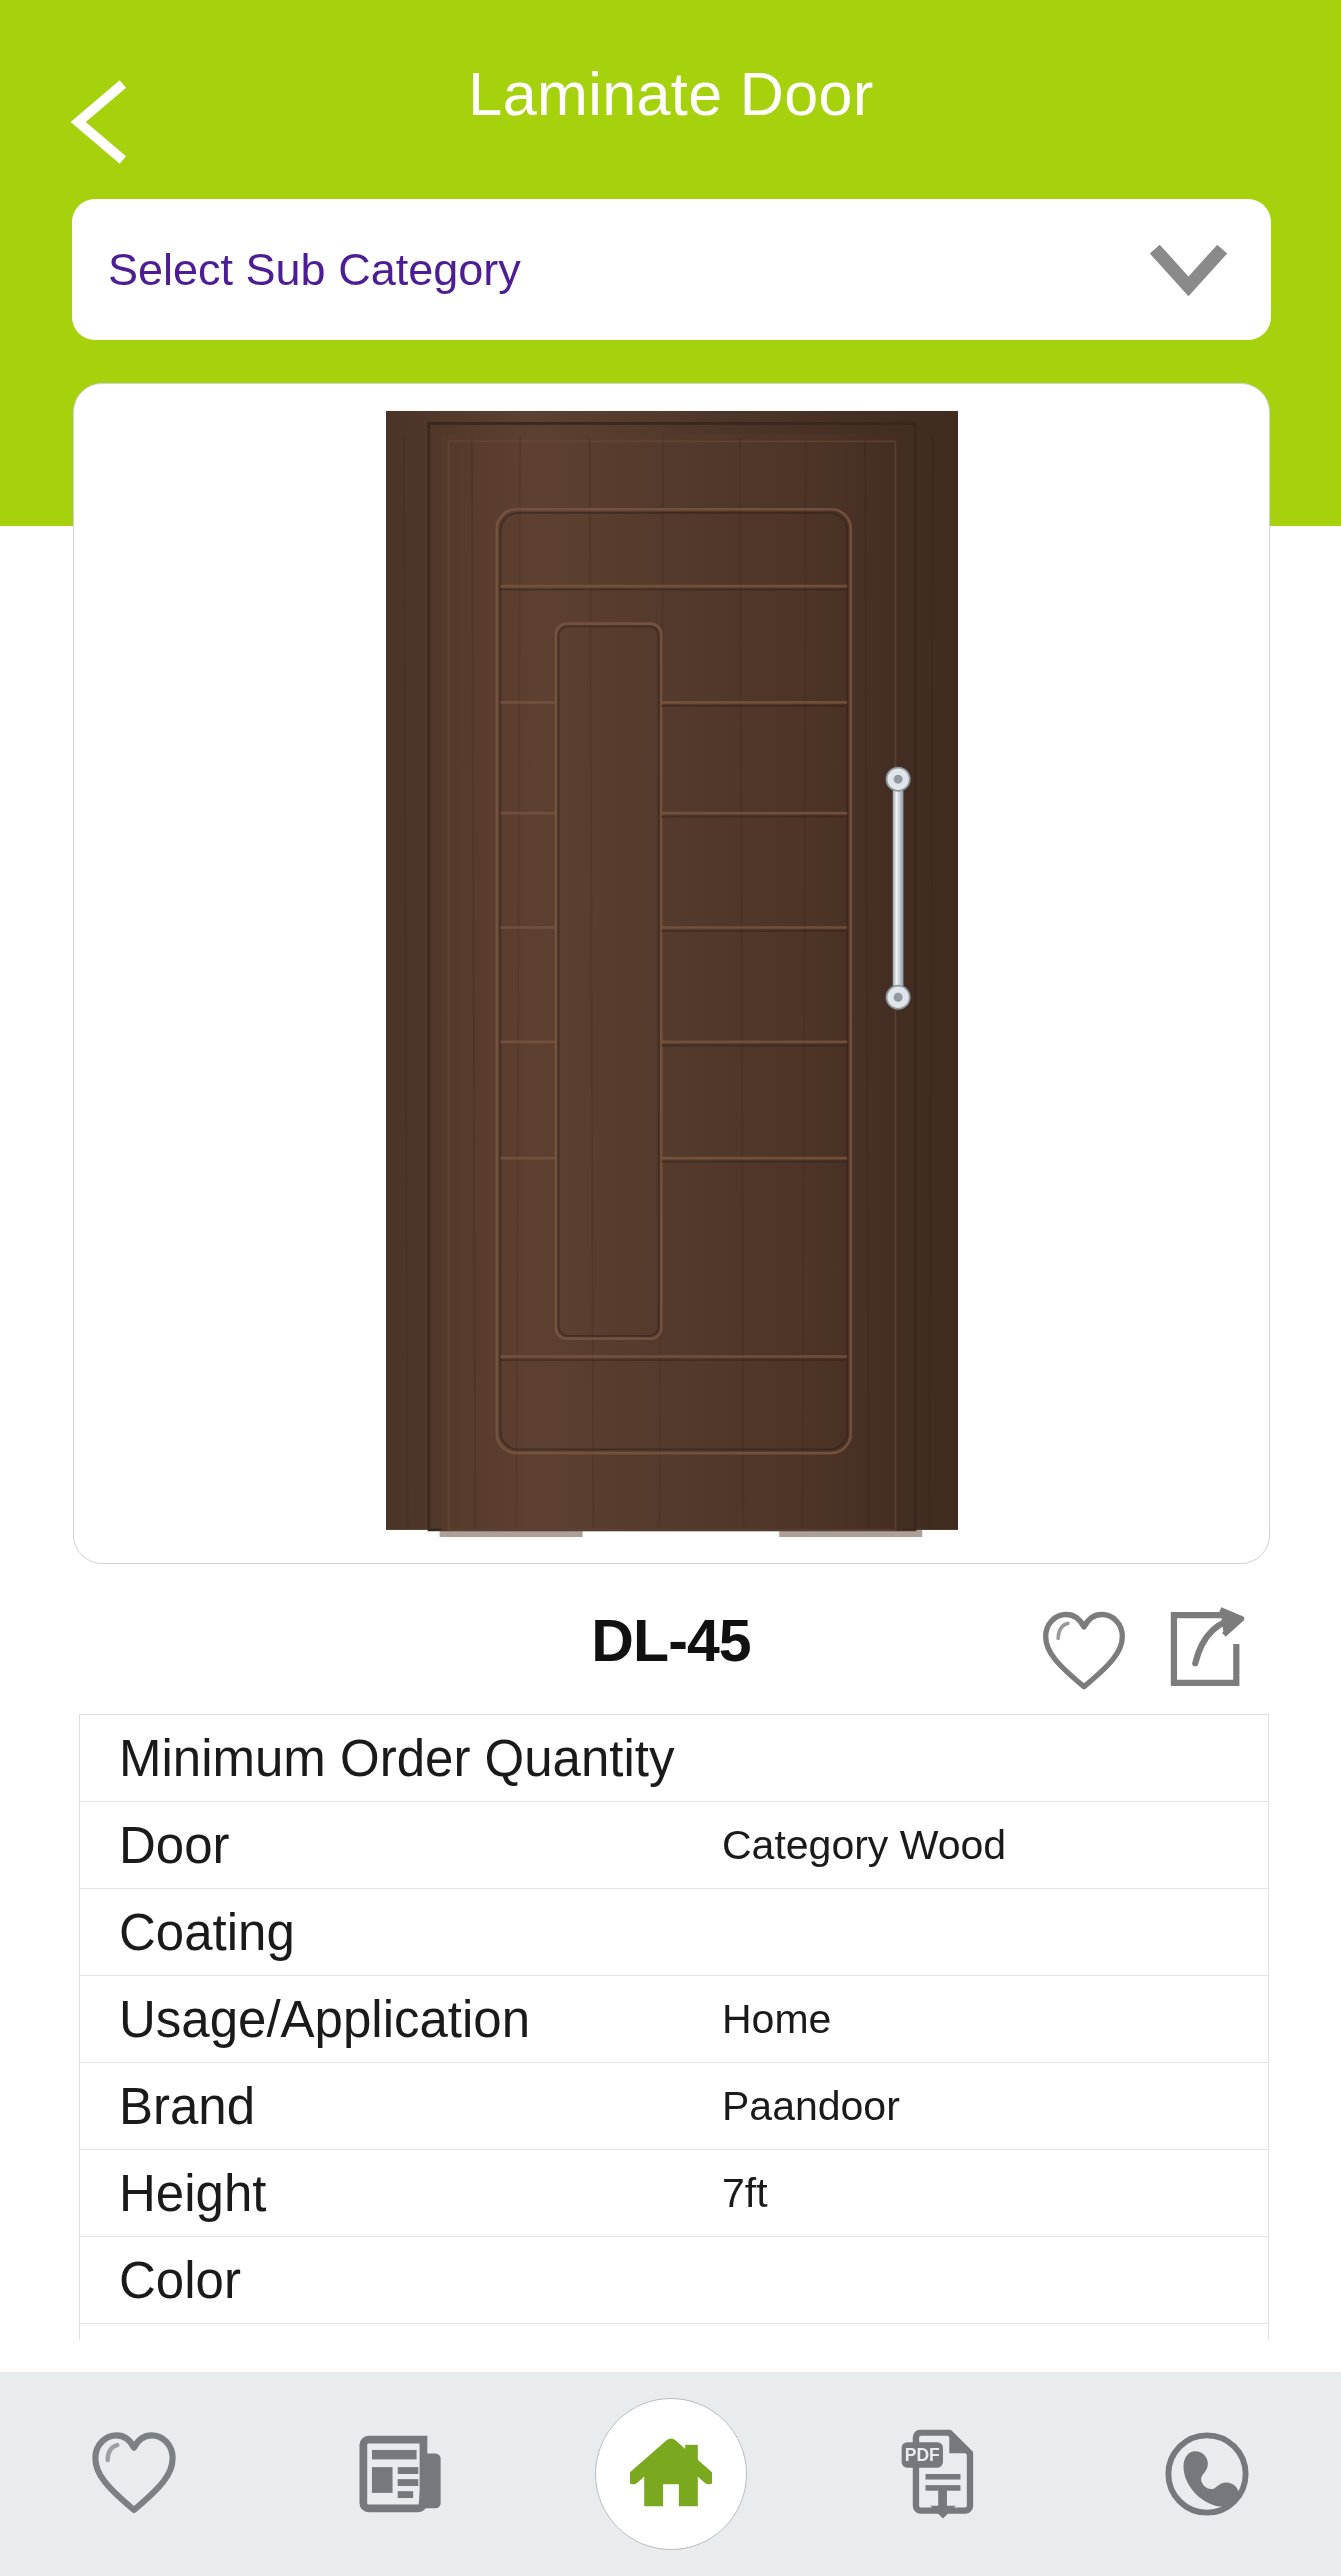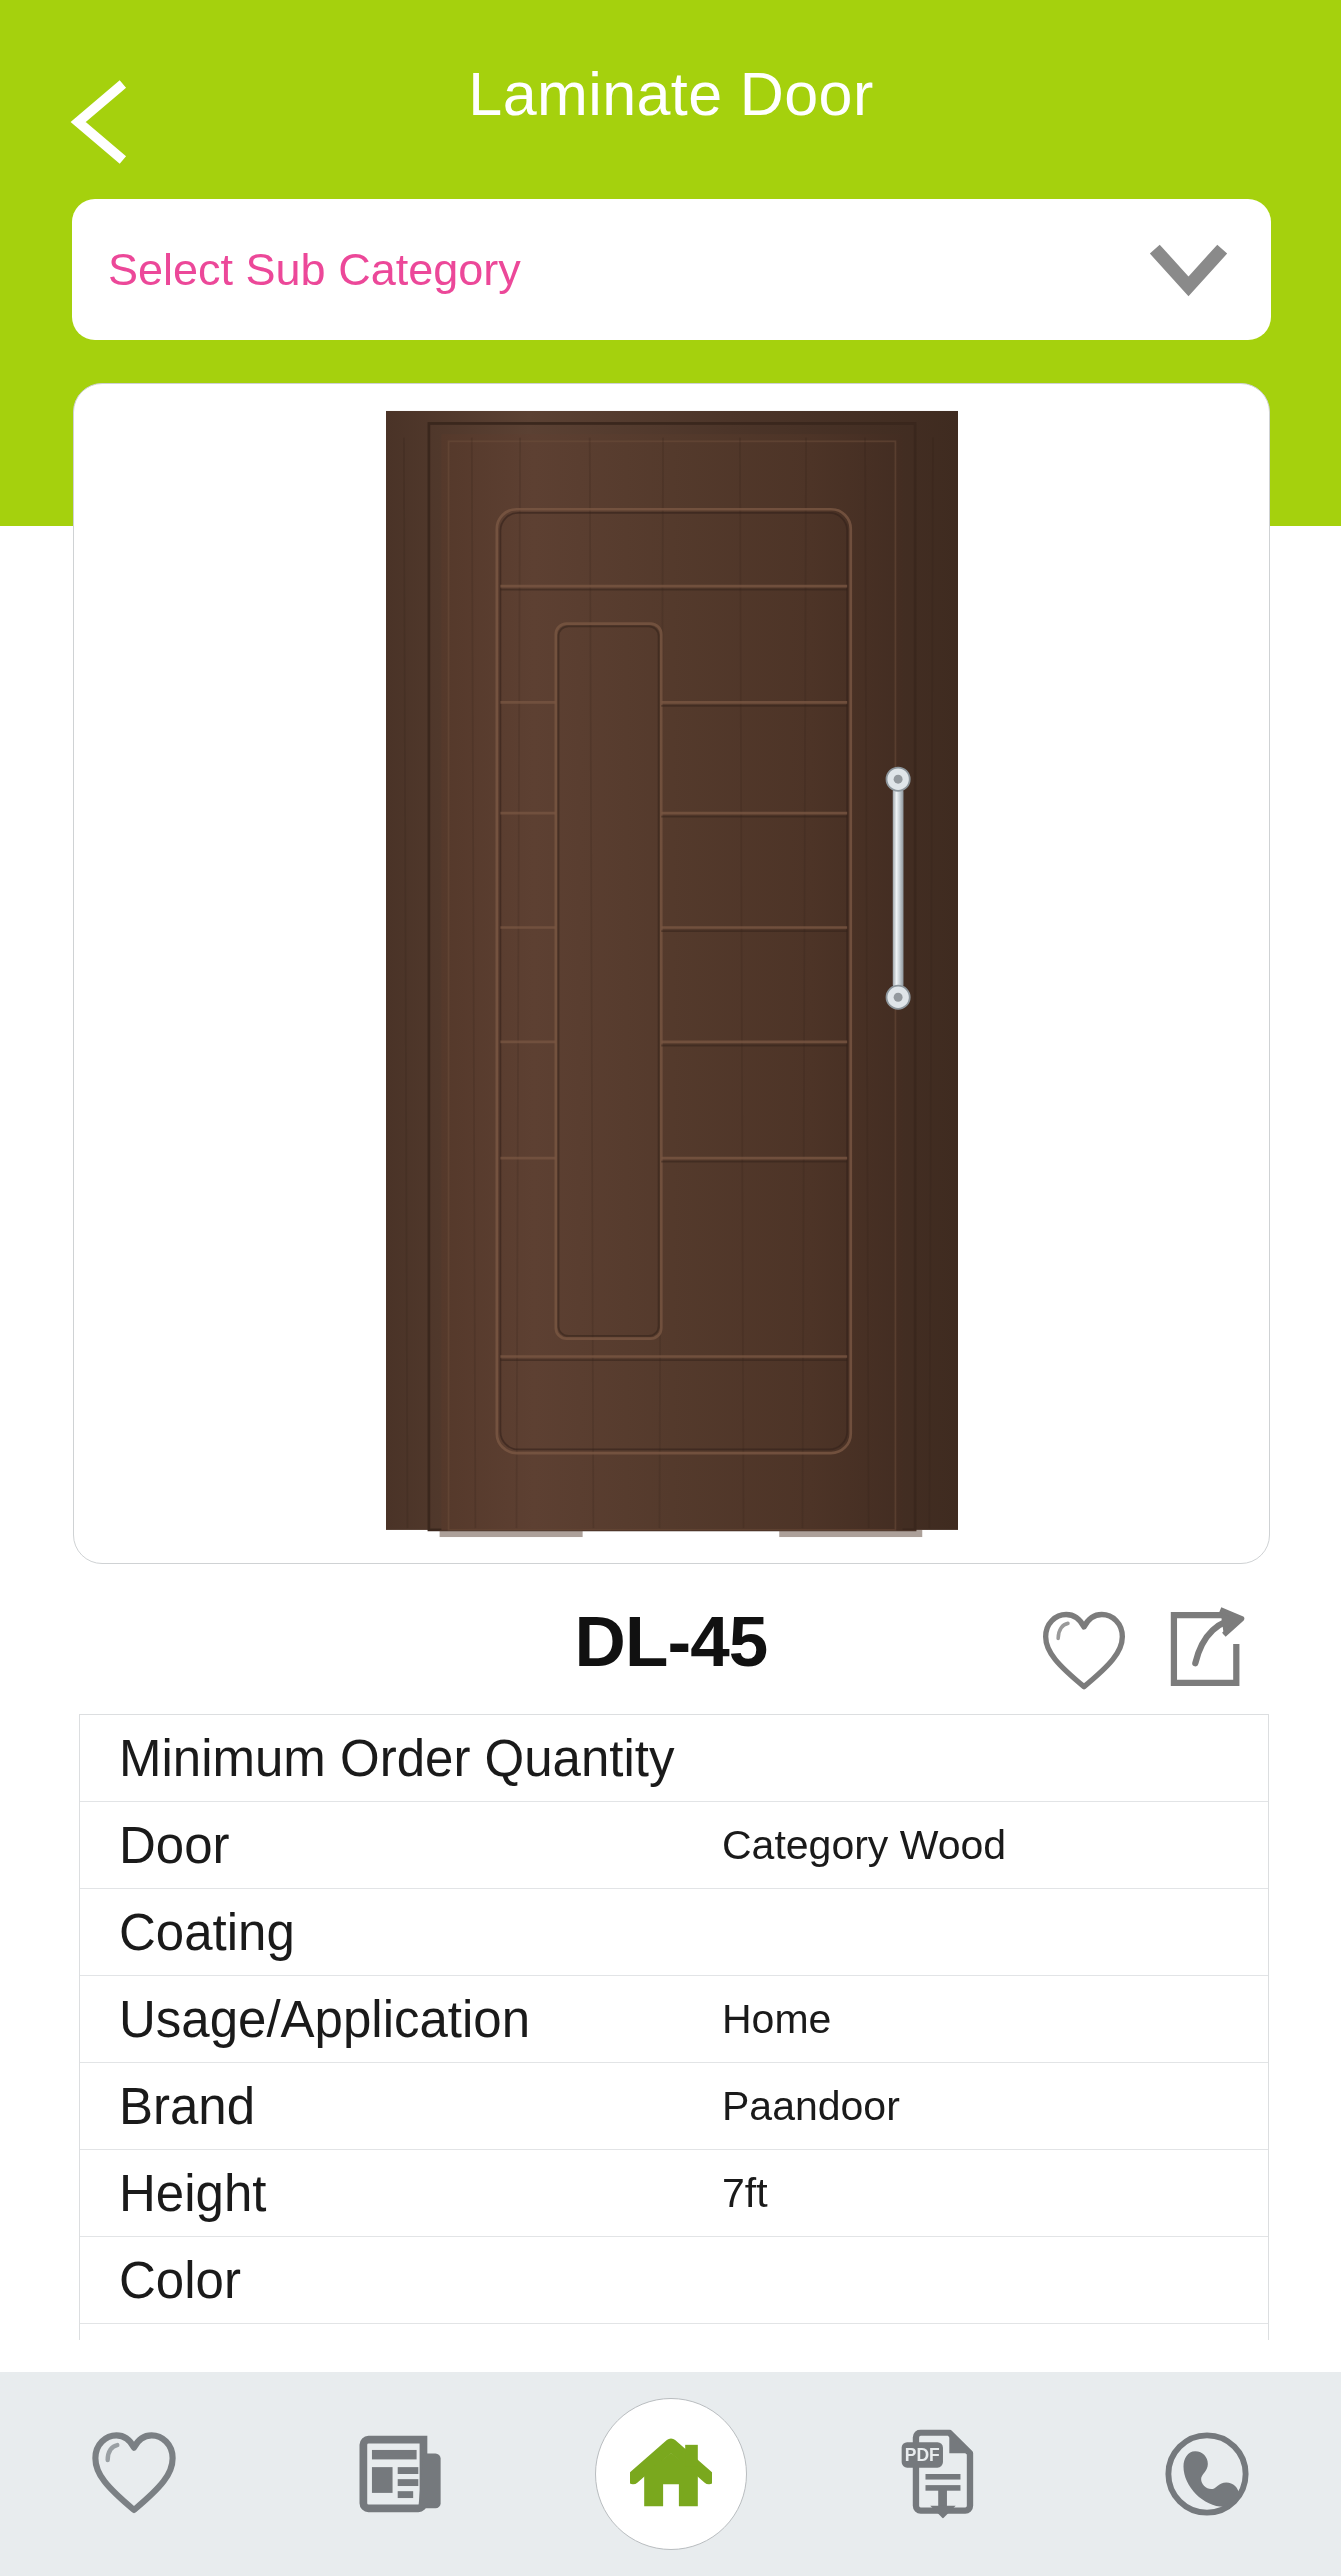--- a/index.html
+++ b/index.html
@@ -59,21 +59,21 @@
     box-sizing: border-box;
     cursor: pointer;
   }
   .subcat-text {
     position: absolute;
     left: 36px;
     top: 0;
     height: 141px;
     line-height: 141px;
     font-size: 45px;
-    color: #ec4899;
+    color: #4c1d95;
     white-space: nowrap;
   }
   .subcat-chevron {
     position: absolute;
     right: 43px;
     top: 43px;
     width: 79px;
     height: 55px;
   }
 
@@ -107,21 +107,21 @@
     top: 1588px;
     width: 1342px;
     height: 116px;
   }
   .product-name {
     position: absolute;
     left: 0;
     top: 0;
     width: 1342px;
     text-align: center;
-    font-size: 71px;
+    font-size: 59px;
     font-weight: bold;
     color: #111111;
     line-height: 107px;
     letter-spacing: -0.9px;
   }
   .icon-heart-btn {
     position: absolute;
     left: 1040px;
     top: 21.5px;
     width: 88px;

